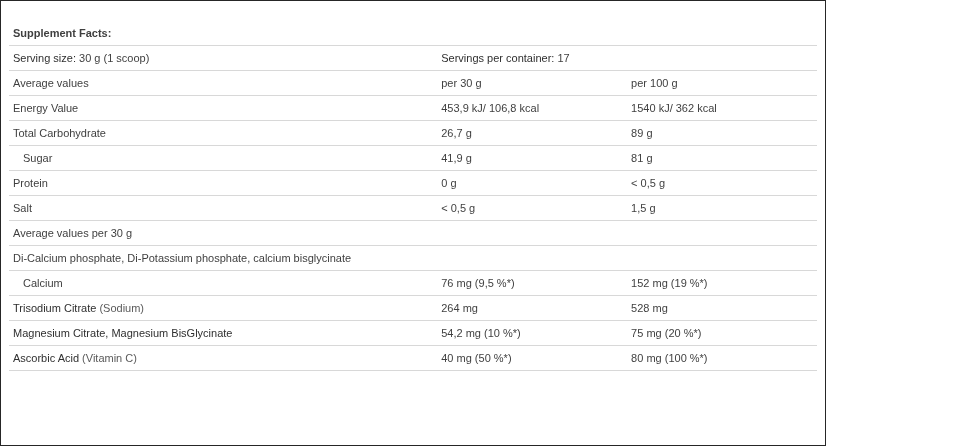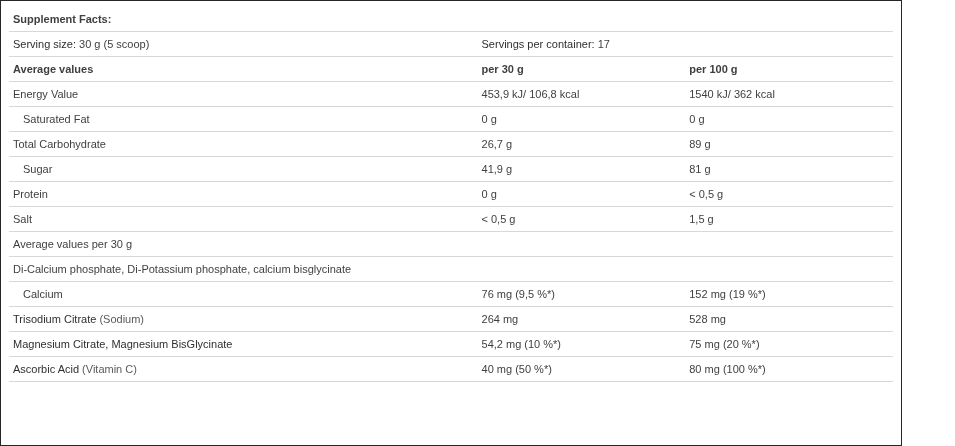--- a/index.html
+++ b/index.html
@@ -6,26 +6,26 @@
     margin: 0;
     padding: 0;
     background: #ffffff;
   }
   body {
     font-family: "Liberation Sans", sans-serif;
     color: #3b3b3b;
     font-size: 11px;
   }
   .panel {
-    width: 902px;
+    width: 826px;
     height: 446px;
     box-sizing: border-box;
     border: 1px solid #262626;
     background: #ffffff;
-    padding: 6px 8px 4px 8px;
+    padding: 20px 8px 4px 8px;
     overflow: hidden;
   }
   table.facts {
     width: 100%;
     border-collapse: collapse;
     table-layout: fixed;
   }
   table.facts td {
     padding: 5px 4px 5px 4px;
     vertical-align: middle;
@@ -42,21 +42,21 @@
   }
   .bold { font-weight: normal; color: #2f2f2f; }
   .indent { padding-left: 14px !important; }
   .muted { color: #5a5a5a; font-weight: normal; }
   .title-row td {
     font-weight: bold;
     color: #2f2f2f;
     padding-top: 3px;
     padding-bottom: 7px;
   }
-  .hdr td { font-weight: bold; color: #2f2f2f; }
+  .hdr td { font-weight: normal; color: #2f2f2f; }
 </style>
 </head>
 <body>
 
 <div class="panel">
 
   <table class="facts">
     <colgroup>
       <col class="col-name">
       <col class="col-a">
@@ -64,46 +64,41 @@
     </colgroup>
     <tbody>
 
       <tr class="rule title-row">
         <td colspan="3">Supplement Facts:</td>
       </tr>
 
       <tr class="rule">
         <td>
           <span class="bold">Serving size:</span>
-          <span>30 g (5 scoop)</span>
+          <span>30 g (1 scoop)</span>
         </td>
         <td colspan="2">
           <span class="bold">Servings per container:</span>
           <span>17</span>
         </td>
       </tr>
 
       <tr class="rule hdr">
         <td>Average values</td>
         <td>per 30 g</td>
         <td>per 100 g</td>
       </tr>
 
       <tr class="rule">
         <td>Energy Value</td>
         <td>453,9 kJ/ 106,8 kcal</td>
         <td>1540 kJ/ 362 kcal</td>
       </tr>
 
 
-      <tr class="rule">
-        <td class="indent">Saturated Fat</td>
-        <td>0 g</td>
-        <td>0 g</td>
-      </tr>
 
       <tr class="rule">
         <td class="bold">Total Carbohydrate</td>
         <td class="bold">26,7 g</td>
         <td class="bold">89 g</td>
       </tr>
 
       <tr class="rule">
         <td class="indent">Sugar</td>
         <td>41,9 g</td>

